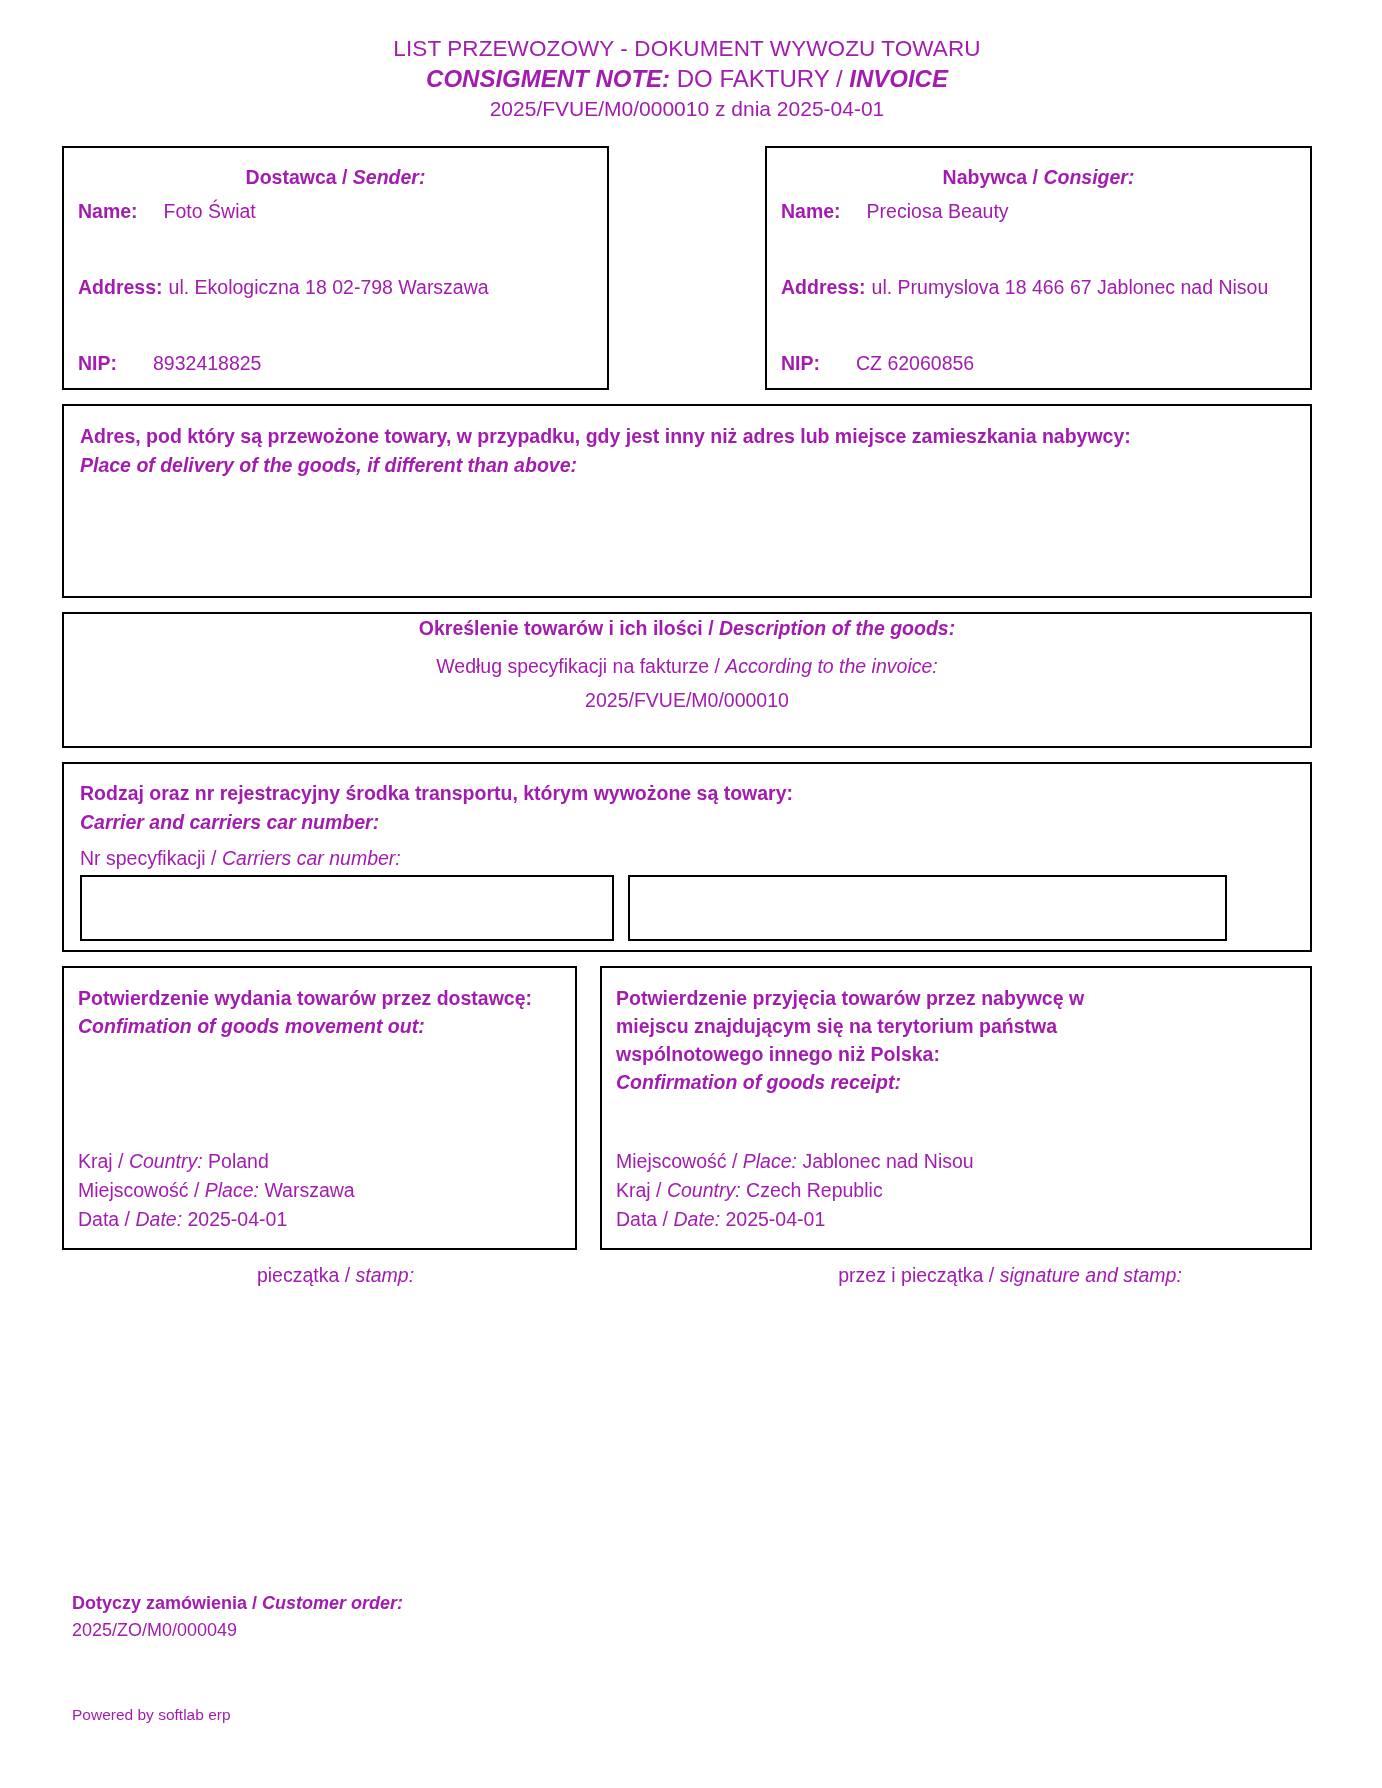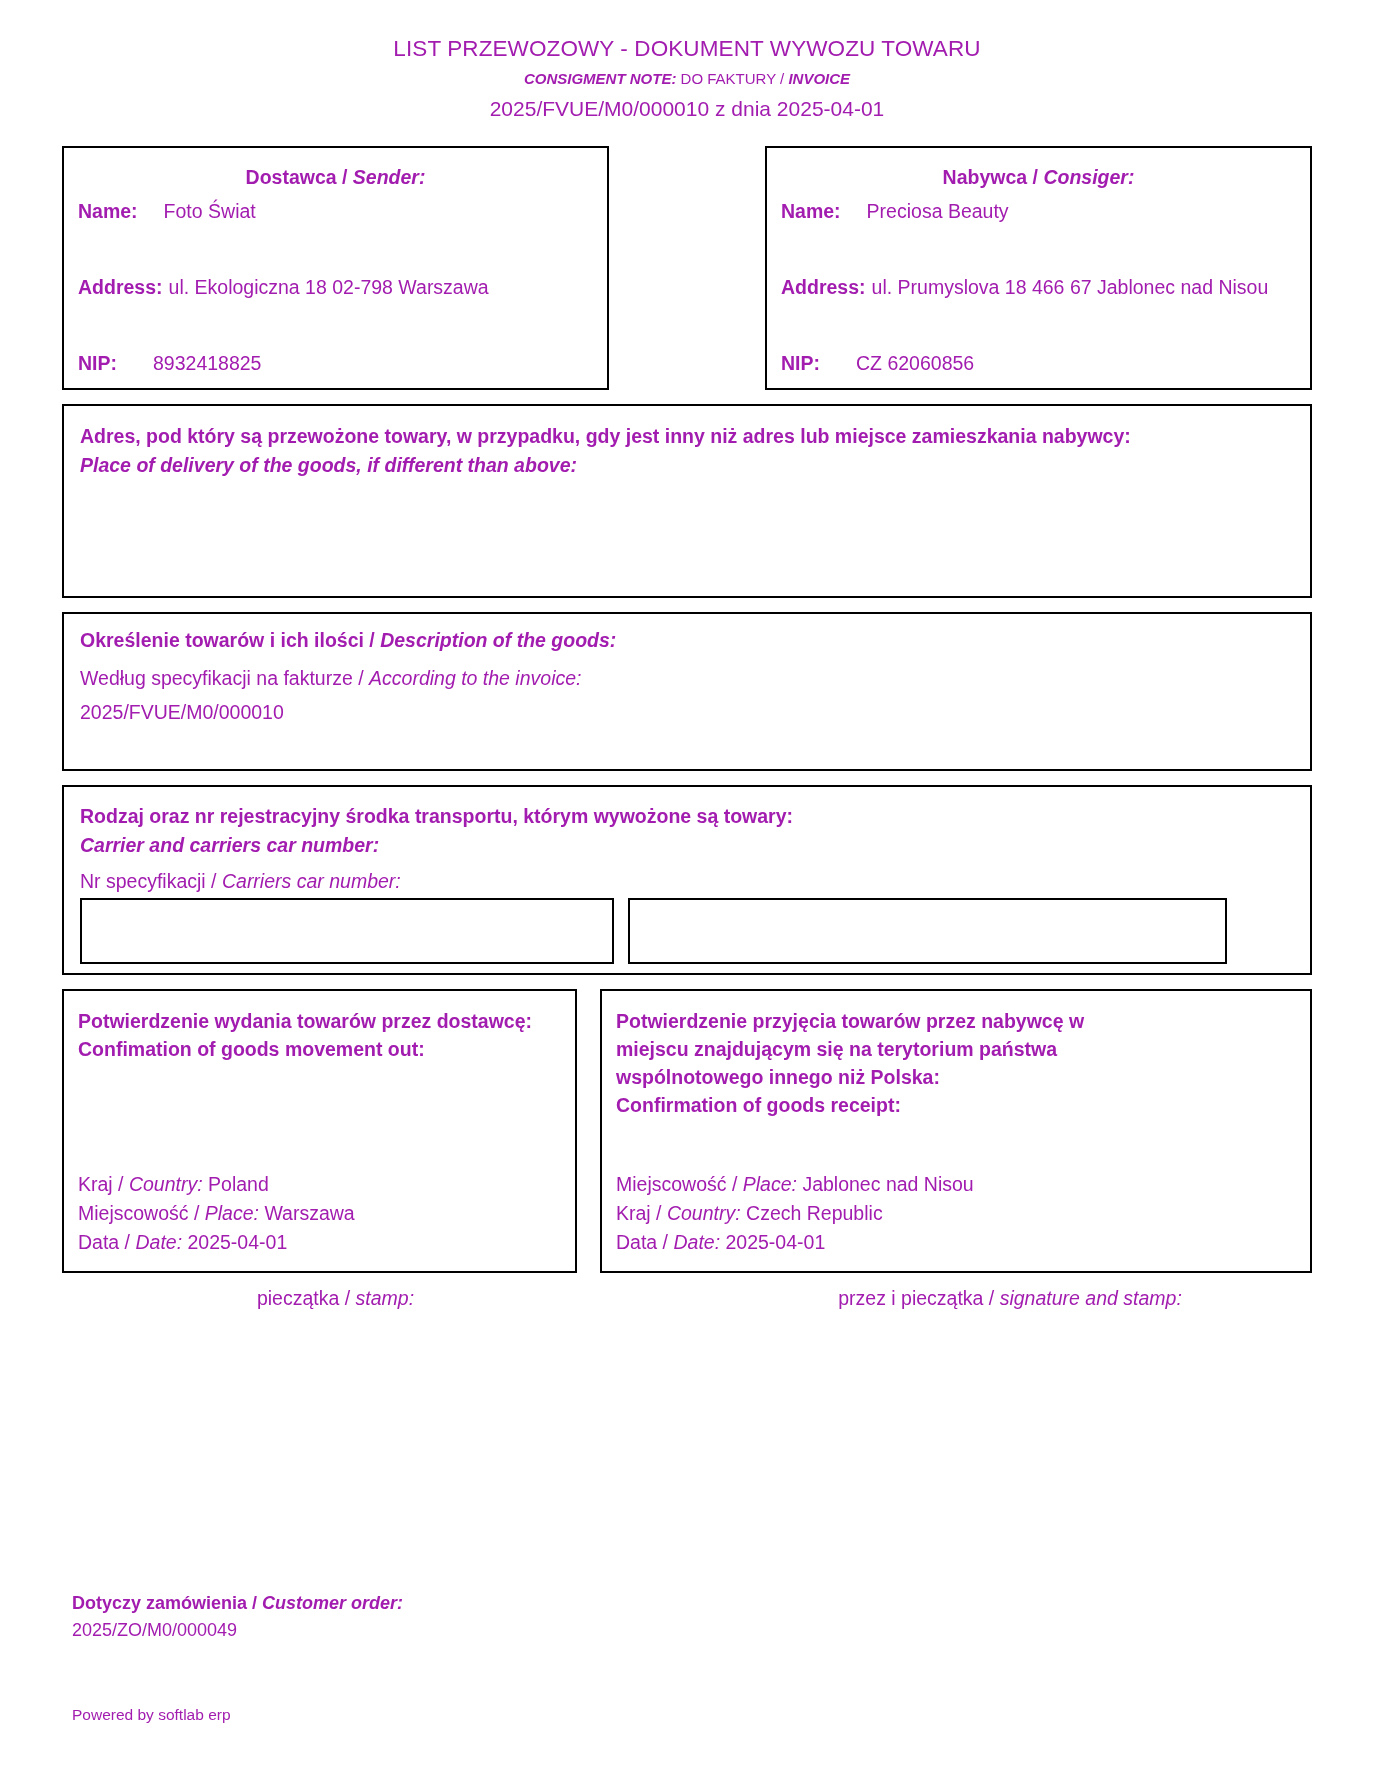--- a/index.html
+++ b/index.html
@@ -38,21 +38,21 @@
   .doc-header {
     text-align: center;
     margin-bottom: 22px;
   }
   .doc-header .line1 {
     font-size: 22.5px;
     line-height: 30px;
     letter-spacing: 0.1px;
   }
   .doc-header .line2 {
-    font-size: 15px;
+    font-size: 24px;
     line-height: 30px;
   }
   .doc-header .line2 b {
     font-weight: bold;
     font-style: italic;
   }
   .doc-header .line2 i {
     font-weight: bold;
     font-style: italic;
   }
@@ -124,22 +124,23 @@
   .delivery .en {
     font-weight: bold;
     font-style: italic;
     font-size: 19.5px;
     line-height: 29px;
   }
 
   
   .goods {
     margin-top: 14px;
-    height: 159px;
-    padding: 12px 16px 0 16px;
+    height: 136px;
+    padding: 0 16px 0 16px;
+    text-align: center;
   }
   .goods .heading {
     font-size: 19.5px;
     font-weight: bold;
     line-height: 28px;
   }
   .goods .heading i { font-style: italic; font-weight: bold; }
   .goods .sub {
     font-size: 19.5px;
     line-height: 28px;
@@ -205,20 +206,21 @@
   }
   .confirm.left { width: 515px; }
   .confirm.right { width: 712px; }
   .confirm .pl {
     font-weight: bold;
     font-size: 19.5px;
     line-height: 28px;
   }
   .confirm .en {
     font-weight: bold;
+    font-style: italic;
     font-size: 19.5px;
     line-height: 28px;
   }
   .confirm .meta {
     position: absolute;
     left: 14px;
     bottom: 14px;
     font-size: 19.5px;
     line-height: 29px;
   }

